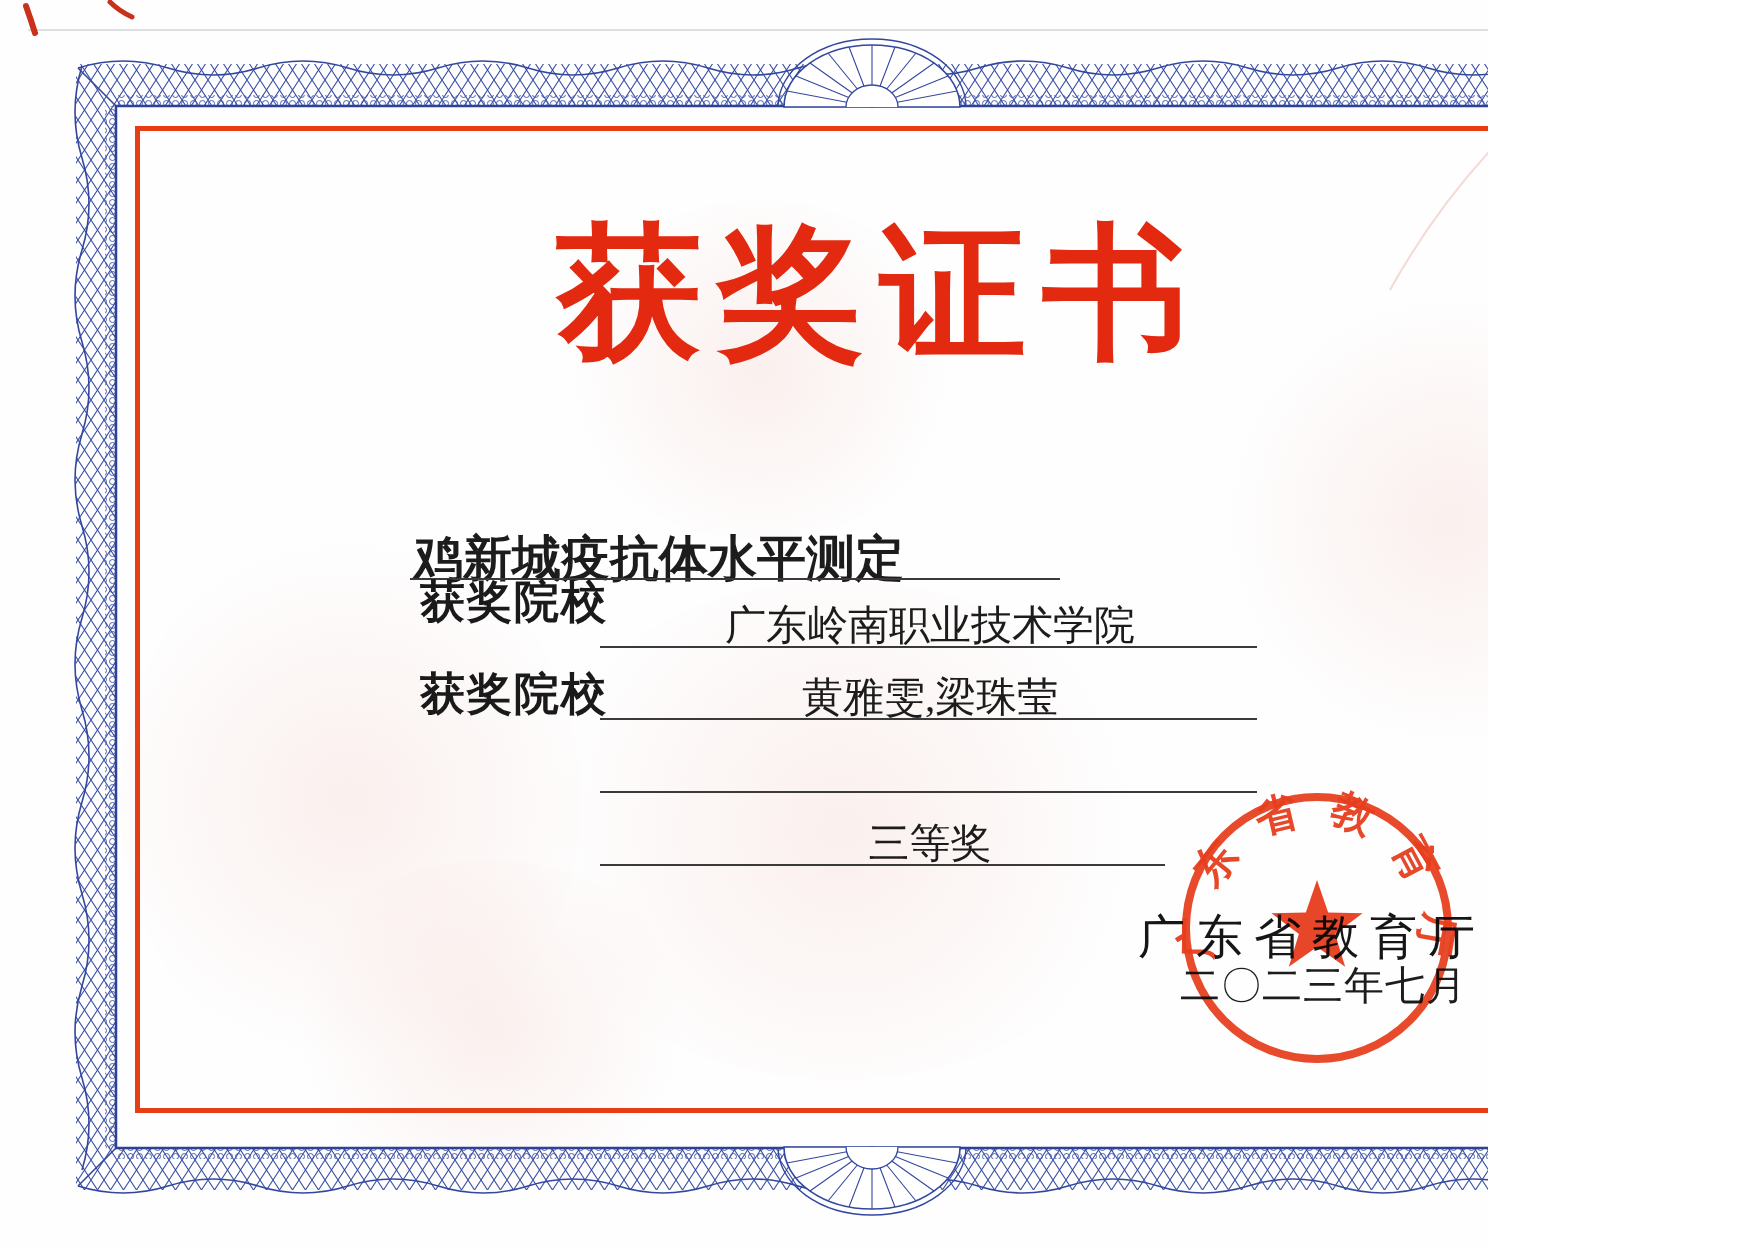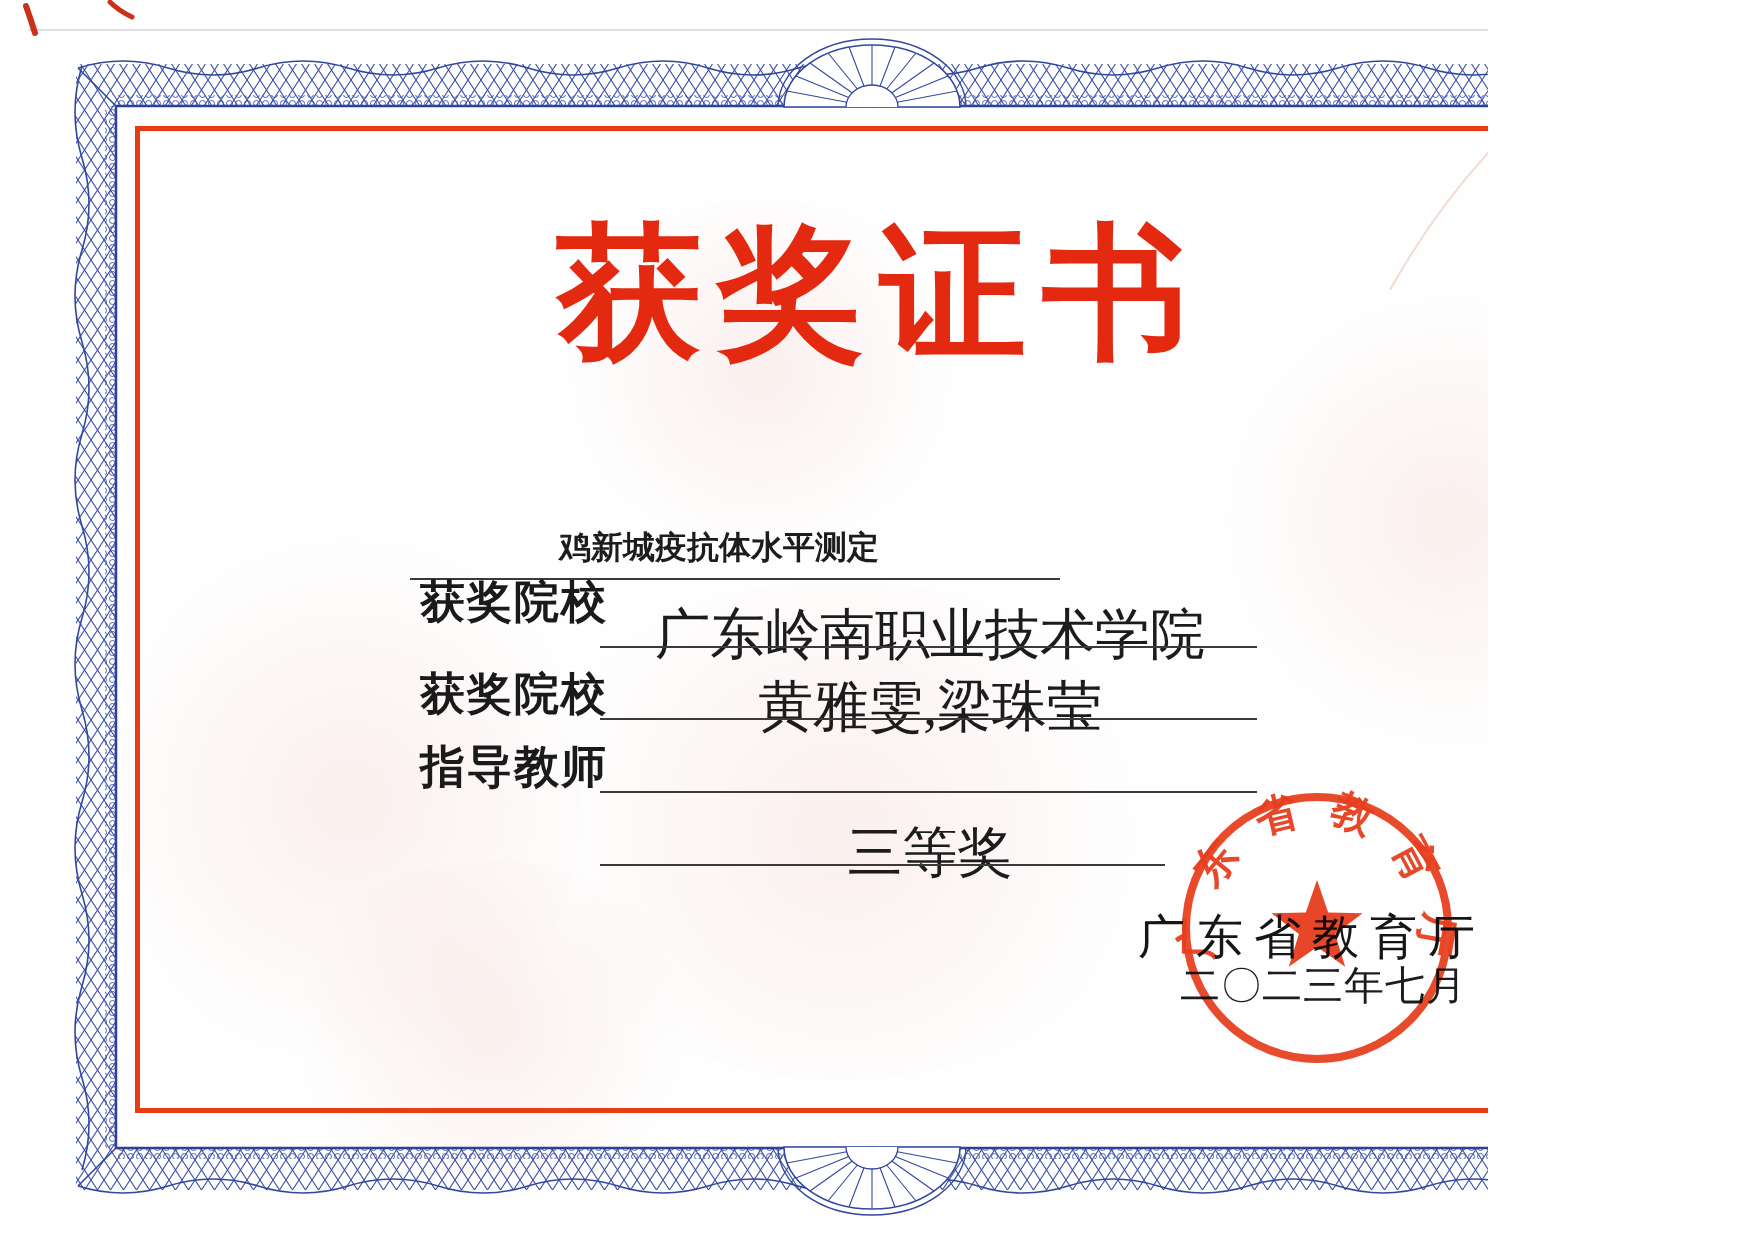--- a/index.html
+++ b/index.html
@@ -21,35 +21,35 @@
     position:absolute;left:880px;top:196px;transform:translateX(-50%);
     font-size:146px;font-weight:bold;color:#e32a10;letter-spacing:16px;
     white-space:nowrap;z-index:3;
   }
   .subtitle{
     position:absolute;left:880px;top:434px;transform:translateX(-50%);
     font-size:47px;font-weight:bold;color:#151515;letter-spacing:2px;
     white-space:nowrap;z-index:3;
   }
   .event-name{
-    position:absolute;left:394px;top:526px;width:650px;text-align:center;
-    font-size:32px;font-weight:bold;color:#1c1c1c;z-index:3;white-space:nowrap;
+    position:absolute;left:414px;top:526px;width:650px;
+    font-size:49px;font-weight:bold;color:#1c1c1c;z-index:3;white-space:nowrap;
   }
   .event-suffix{
     position:absolute;left:1078px;top:522px;font-size:47px;font-weight:bold;
     color:#151515;z-index:3;white-space:nowrap;
   }
   .rule{position:absolute;height:2px;background:#3a3a3a;z-index:3;}
   .f-label{
     position:absolute;left:420px;font-size:45px;font-weight:bold;color:#1a1a1a;
     letter-spacing:2px;z-index:3;white-space:nowrap;
   }
   .f-value{
     position:absolute;left:600px;width:660px;text-align:center;
-    font-size:55px;color:#1c1c1c;z-index:3;white-space:nowrap;
+    font-size:41px;color:#1c1c1c;z-index:3;white-space:nowrap;
   }
   .issuer{
     position:absolute;left:1138px;top:906px;font-size:47px;color:#161616;
     letter-spacing:11px;z-index:3;white-space:nowrap;
   }
   .cdate{
     position:absolute;left:1180px;top:958px;font-size:40px;color:#1c1c1c;
     letter-spacing:1px;z-index:3;white-space:nowrap;
   }
   svg{display:block;}
@@ -125,21 +125,20 @@
   <div class="rule" style="left:410px;top:578px;width:650px;"></div>
 
   <div class="f-label" style="top:572px;">获奖院校</div>
   <div class="f-value" style="top:598px;">广东岭南职业技术学院</div>
   <div class="rule" style="left:600px;top:646px;width:657px;"></div>
 
   <div class="f-label" style="top:664px;">获奖院校</div>
   <div class="f-value" style="top:670px;">黄雅雯,梁珠莹</div>
   <div class="rule" style="left:600px;top:718px;width:657px;"></div>
 
-  <div class="f-label" style="top:737px;">指导教师</div>
   <div class="rule" style="left:600px;top:791px;width:657px;"></div>
 
   <div class="f-value" style="top:816px;">三等奖</div>
   <div class="rule" style="left:600px;top:864px;width:565px;"></div>
 
   <div class="issuer">广东省教育厅</div>
   <div class="cdate">二〇二三年七月</div>
 
   <svg class="seal-svg" width="1756" height="1247" viewBox="0 0 1756 1247">
     <defs>

